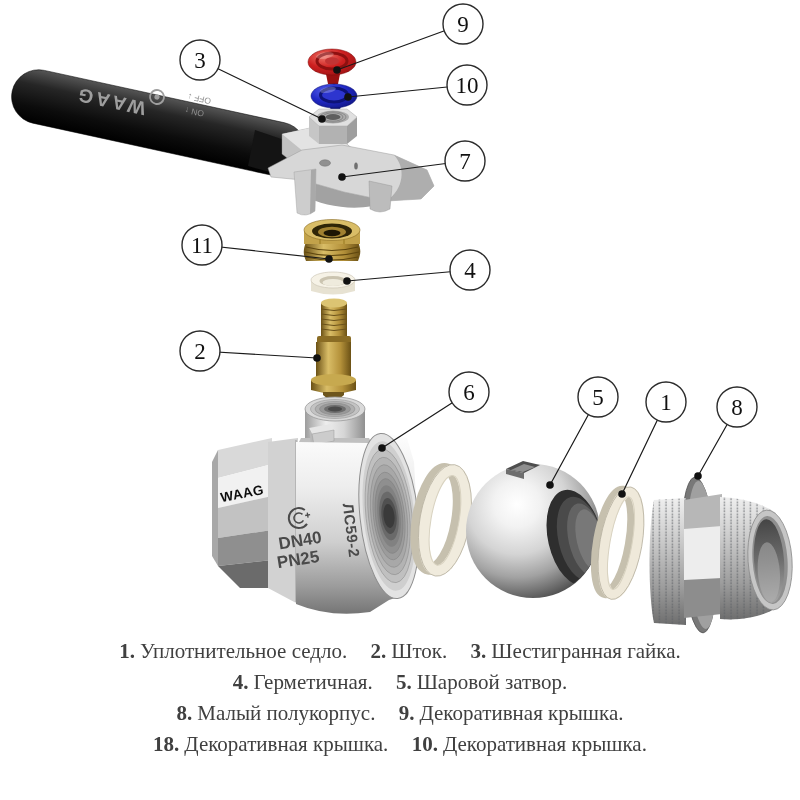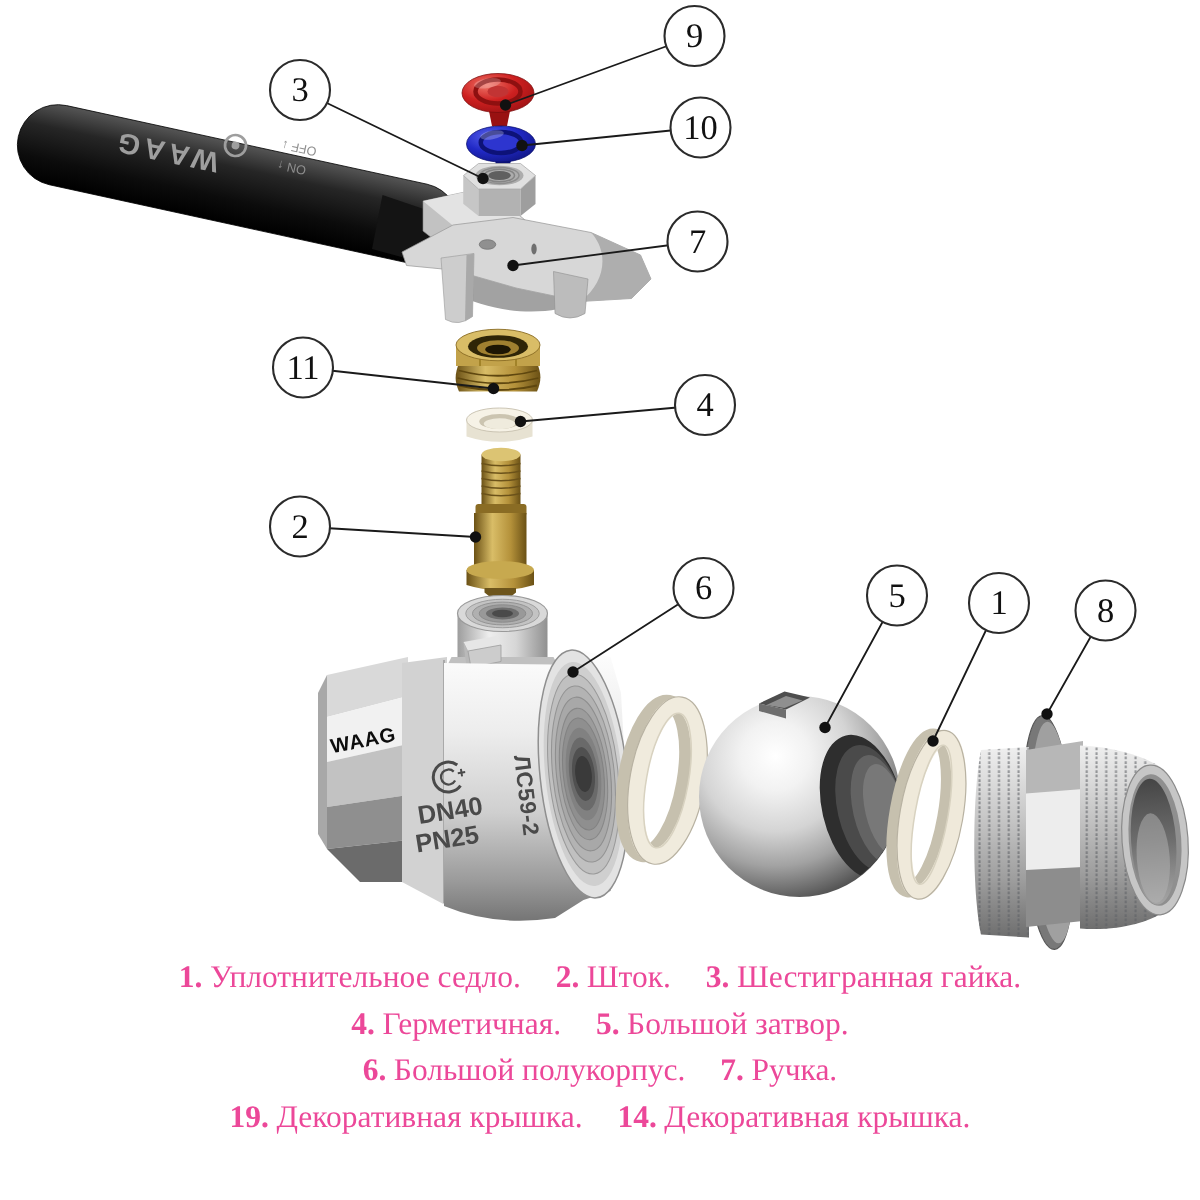--- a/index.html
+++ b/index.html
@@ -10,21 +10,21 @@
   .hbrand{font-family:"Liberation Sans","DejaVu Sans",sans-serif;font-size:19px;font-weight:bold;
           fill:#9e9e9e;letter-spacing:3px;text-anchor:middle;}
   .hsmall{font-family:"Liberation Sans","DejaVu Sans",sans-serif;font-size:8.5px;fill:#8f8f8f;text-anchor:middle;}
   .bbrand{font-family:"Liberation Sans","DejaVu Sans",sans-serif;font-size:13.5px;font-weight:bold;
           fill:#0d0d0d;letter-spacing:.5px;text-anchor:middle;}
   .bmark{font-family:"Liberation Sans","DejaVu Sans",sans-serif;font-size:17px;font-weight:bold;
          fill:#4a4a4a;text-anchor:middle;}
   .bmat{font-family:"Liberation Sans","DejaVu Sans",sans-serif;font-size:15px;font-weight:bold;
         fill:#4a4a4a;letter-spacing:.5px;text-anchor:middle;}
   .legend{position:absolute;left:0;top:636px;width:800px;text-align:center;
-          font-size:21px;color:#ec4899;}
+          font-size:21px;color:#404040;}
   .legend-line{line-height:31px;white-space:nowrap;}
   .li{margin:0 9px;}
   .li b{font-weight:bold;margin-right:5px;}
 </style>
 </head>
 <body>
 
 <div class="page">
 
 <svg width="800" height="636" viewBox="0 0 800 636">
@@ -360,25 +360,25 @@
 </svg>
 
 <div class="legend">
   <div class="legend-line">
     <span class="li"><b>1.</b><span>Уплотнительное седло.</span></span>
     <span class="li"><b>2.</b><span>Шток.</span></span>
     <span class="li"><b>3.</b><span>Шестигранная гайка.</span></span>
   </div>
   <div class="legend-line">
     <span class="li"><b>4.</b><span>Герметичная.</span></span>
-    <span class="li"><b>5.</b><span>Большой затвор.</span></span>
+    <span class="li"><b>5.</b><span>Шаровой затвор.</span></span>
   </div>
   <div class="legend-line">
-    <span class="li"><b>6.</b><span>Большой полукорпус.</span></span>
-    <span class="li"><b>7.</b><span>Ручка.</span></span>
+    <span class="li"><b>8.</b><span>Малый полукорпус.</span></span>
+    <span class="li"><b>9.</b><span>Декоративная крышка.</span></span>
   </div>
   <div class="legend-line">
-    <span class="li"><b>19.</b><span>Декоративная крышка.</span></span>
-    <span class="li"><b>14.</b><span>Декоративная крышка.</span></span>
+    <span class="li"><b>18.</b><span>Декоративная крышка.</span></span>
+    <span class="li"><b>10.</b><span>Декоративная крышка.</span></span>
   </div>
 </div>
 
 </div>
 
 </body></html>

